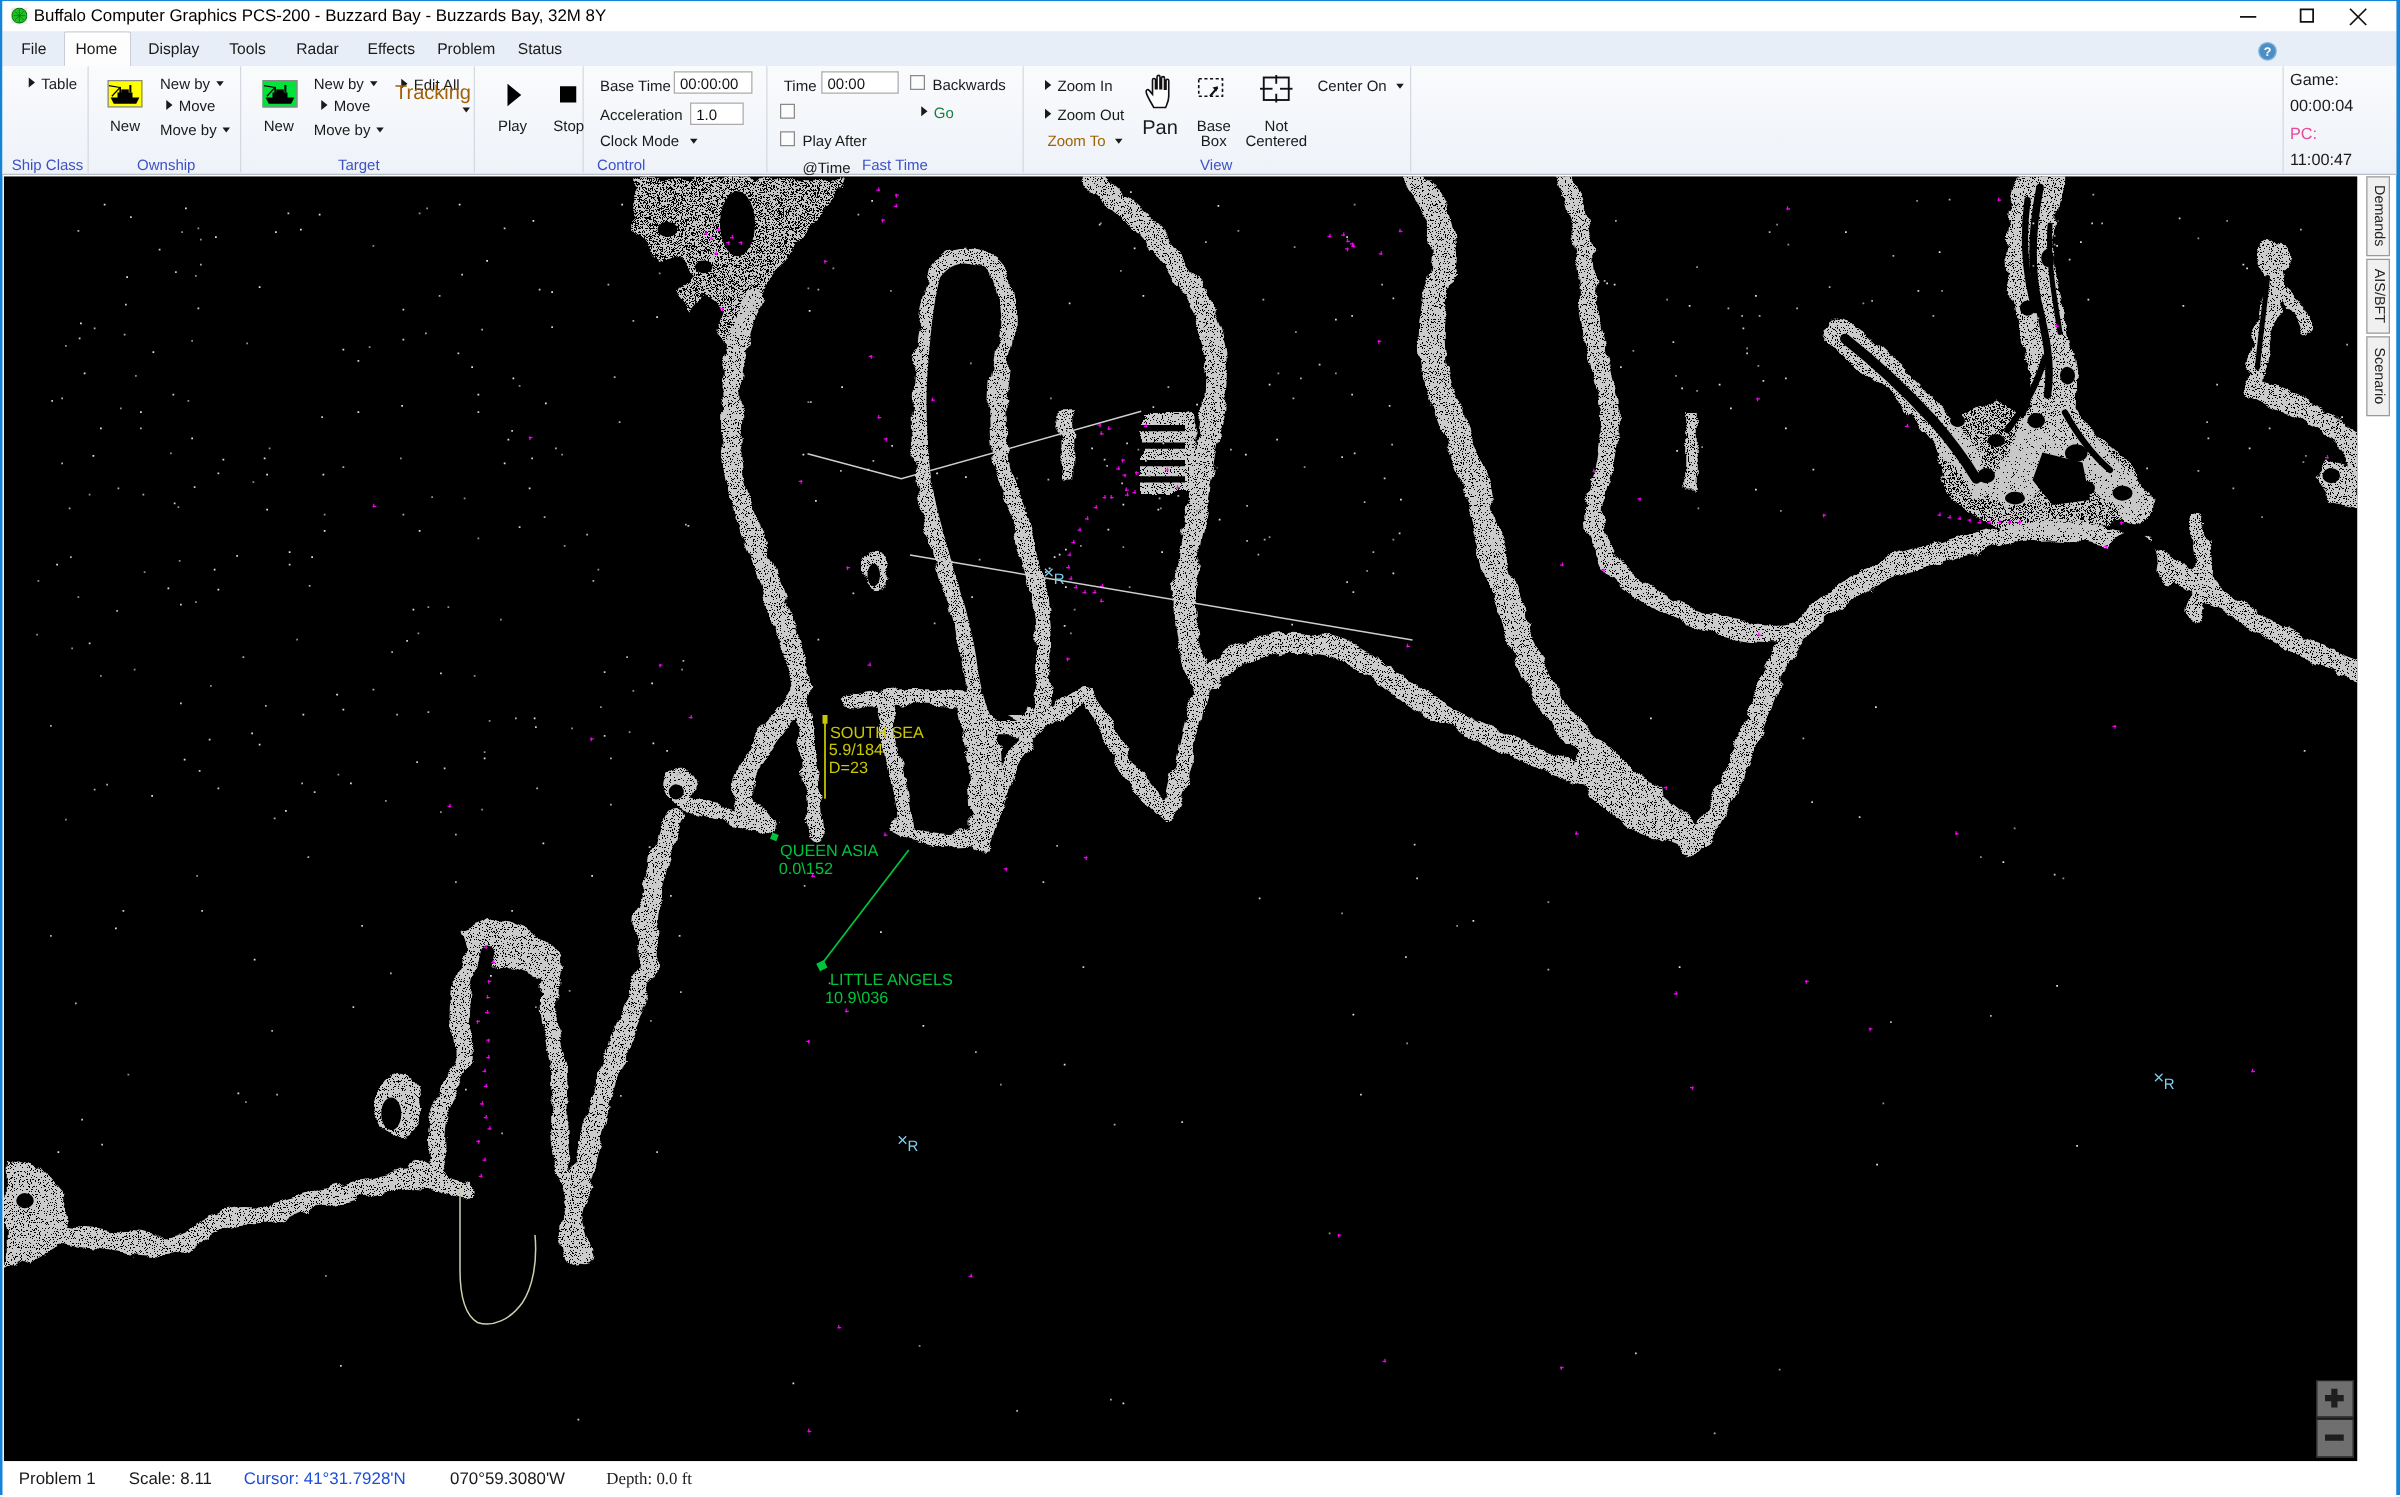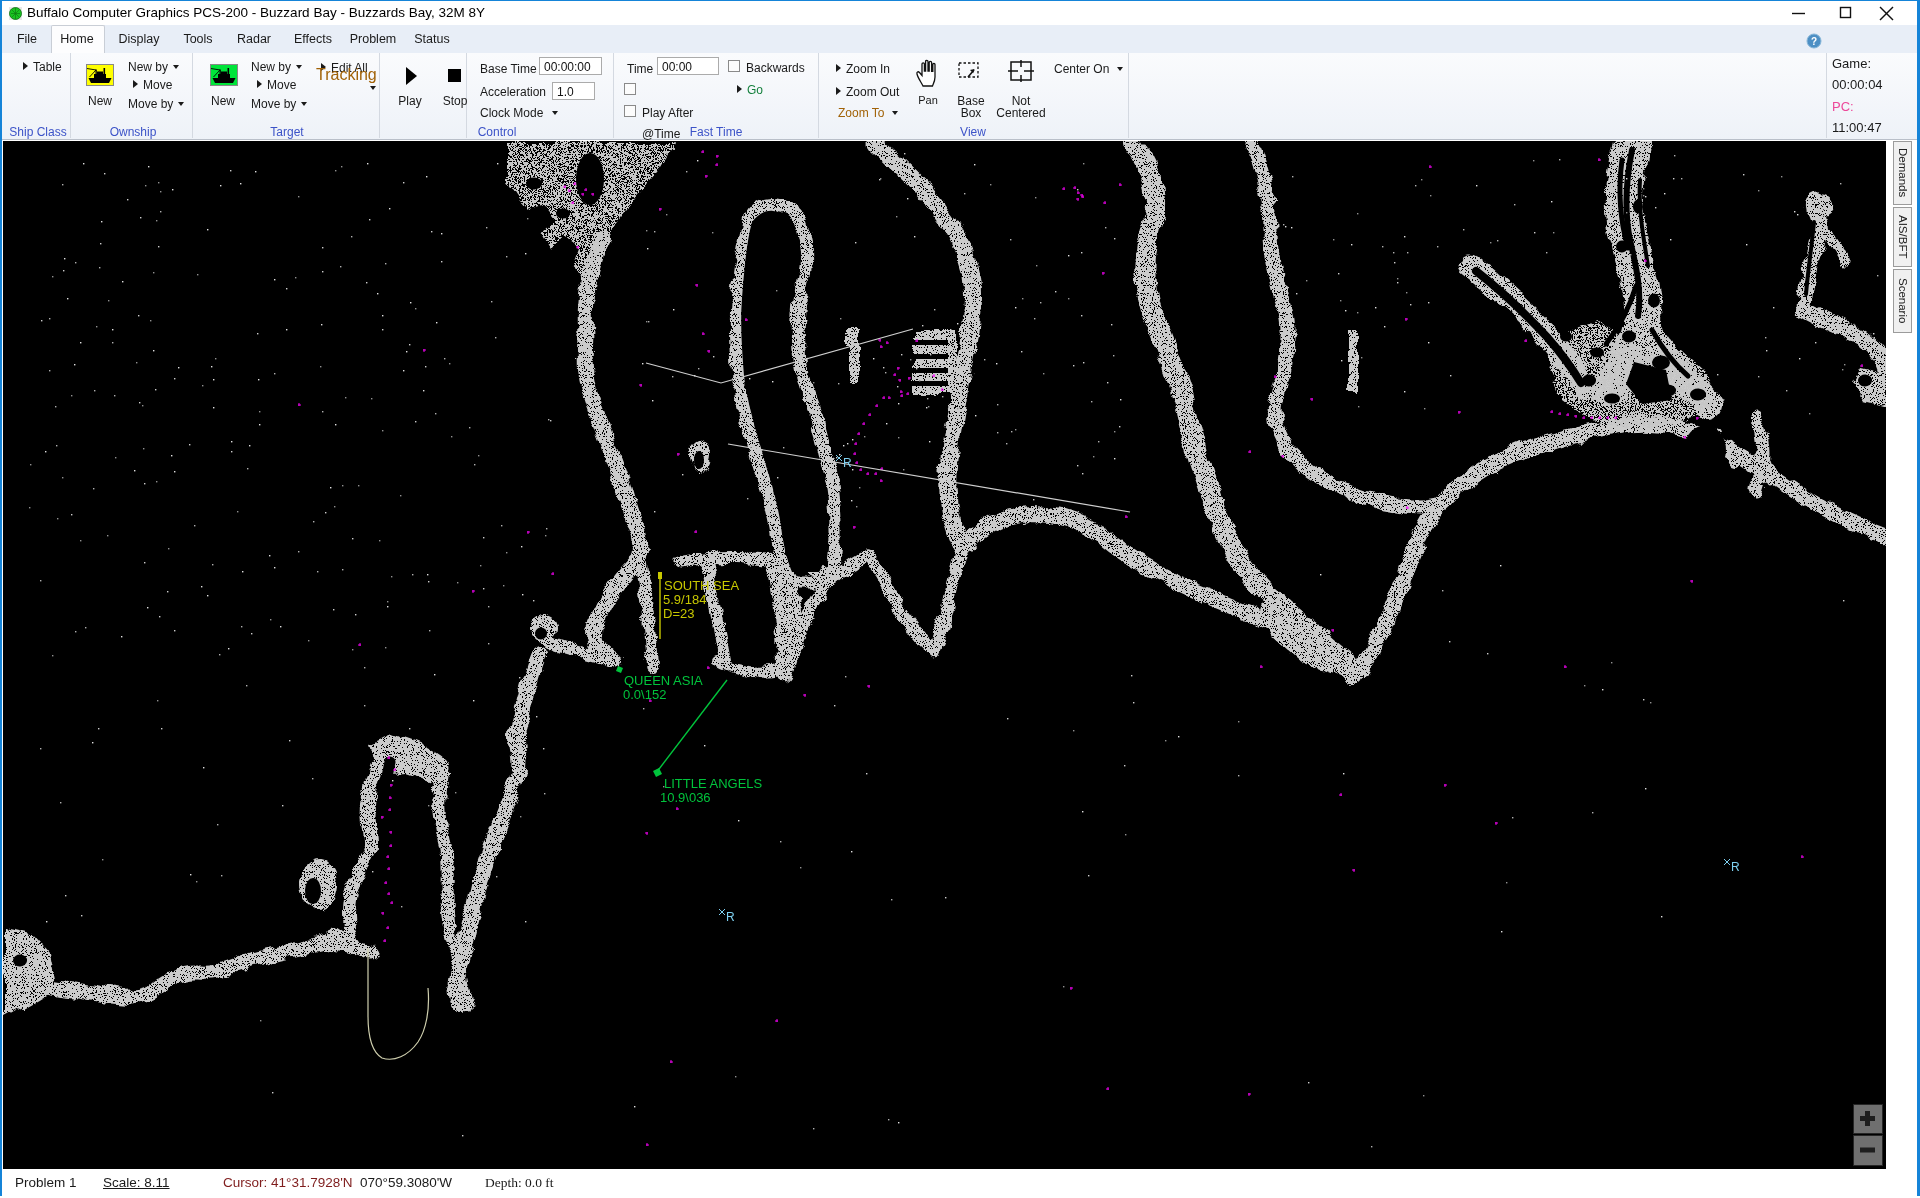--- a/index.html
+++ b/index.html
@@ -113,21 +113,21 @@
 <div style="position:absolute;left:656px;top:125px;width:120px;text-align:center;font-size:12px;color:#3c53c8;white-space:nowrap">Fast Time</div>
 <div style="position:absolute;left:836px;top:64px;width:0;height:0;border-left:5px solid #1a1a1a;border-top:4px solid transparent;border-bottom:4px solid transparent"></div>
 <div style="position:absolute;left:846px;top:62px;font-size:12px;color:#1a1a1a;white-space:nowrap;">Zoom In</div>
 <div style="position:absolute;left:836px;top:87px;width:0;height:0;border-left:5px solid #1a1a1a;border-top:4px solid transparent;border-bottom:4px solid transparent"></div>
 <div style="position:absolute;left:846px;top:85px;font-size:12px;color:#1a1a1a;white-space:nowrap;">Zoom Out</div>
 <div style="position:absolute;left:838px;top:106px;font-size:12px;color:#a16207;white-space:nowrap;">Zoom To</div>
 <div style="position:absolute;left:892px;top:111px;width:0;height:0;border-top:4px solid #1a1a1a;border-left:3.5px solid transparent;border-right:3.5px solid transparent"></div>
 <svg class="abs" style="left:914px;top:58px" width="28" height="30" viewBox="0 0 28 30">
 <path d="M9,28 C7,24 4,20 3,16 C2.5,14 4,13 5.5,14.5 L8,17.5 L8,6 C8,4.4 10.4,4.4 10.4,6 L10.4,13 L11.6,13 L11.6,3.5 C11.6,1.9 14,1.9 14,3.5 L14,13 L15.2,13 L15.2,4.5 C15.2,2.9 17.6,2.9 17.6,4.5 L17.6,13.4 L18.8,13.4 L18.8,6.5 C18.8,5 21,5 21,6.5 L21,19 C21,23 19.5,25.5 18.5,28 Z" fill="#fff" stroke="#111" stroke-width="1.3"></path>
 </svg>
-<div style="position:absolute;left:868px;top:94px;width:120px;text-align:center;font-size:11px;color:#1a1a1a;white-space:nowrap">Pan</div>
+<div style="position:absolute;left:868px;top:94px;width:120px;text-align:center;font-size:16px;color:#1a1a1a;white-space:nowrap">Pan</div>
 <svg class="abs" style="left:957px;top:60px" width="28" height="24" viewBox="0 0 28 24">
 <rect x="2" y="3" width="19" height="14" fill="none" stroke="#111" stroke-width="1.3" stroke-dasharray="2.5,2"></rect>
 <line x1="11" y1="17" x2="17" y2="10" stroke="#111" stroke-width="1.6"></line>
 <path d="M17.5,9 l-4.5,1 3.2,3.2 z" fill="#111"></path>
 </svg>
 <div style="position:absolute;left:911px;top:94px;width:120px;text-align:center;font-size:12px;color:#1a1a1a;white-space:nowrap">Base</div>
 <div style="position:absolute;left:911px;top:106px;width:120px;text-align:center;font-size:12px;color:#1a1a1a;white-space:nowrap">Box</div>
 <svg class="abs" style="left:1008px;top:60px" width="28" height="24" viewBox="0 0 28 24">
 <rect x="3" y="2" width="20" height="18" fill="none" stroke="#111" stroke-width="1.5"></rect>
 <line x1="0" y1="11" x2="10" y2="11" stroke="#111" stroke-width="1.5"></line>
@@ -143,22 +143,22 @@
 <svg class="abs" style="left:1806px;top:33px" width="16" height="16" viewBox="0 0 16 16">
 <circle cx="8" cy="8" r="7" fill="#4d8fc4"></circle>
       <circle cx="8" cy="8" r="7" fill="none" stroke="#87b6d9" stroke-width="1"></circle>
 <text x="8" y="11.5" font-size="10" font-weight="bold" fill="#fff" text-anchor="middle" font-family="Liberation Sans">?</text>
 </svg>
 <div style="position:absolute;left:1832px;top:56px;font-size:13px;color:#1a1a1a;white-space:nowrap;">Game:</div>
 <div style="position:absolute;left:1832px;top:77px;font-size:13px;color:#1a1a1a;white-space:nowrap;">00:00:04</div>
 <div style="position:absolute;left:1832px;top:99px;font-size:13px;color:#ec4899;white-space:nowrap;">PC:</div>
 <div style="position:absolute;left:1832px;top:120px;font-size:13px;color:#1a1a1a;white-space:nowrap;">11:00:47</div>
 <div style="position:absolute;left:15px;top:1175px;font-size:13.5px;color:#1a1a1a;white-space:nowrap;">Problem 1</div>
-<div style="position:absolute;left:103px;top:1175px;font-size:13.5px;color:#1a1a1a;white-space:nowrap;text-decoration:underline;">Scale: 8.11</div>
-<div style="position:absolute;left:195px;top:1175px;font-size:13.5px;color:#7f1d1d;white-space:nowrap;margin-left:28px;">Cursor: 41°31.7928'N</div>
+<div style="position:absolute;left:103px;top:1175px;font-size:13.5px;color:#1a1a1a;white-space:nowrap;">Scale: 8.11</div>
+<div style="position:absolute;left:195px;top:1175px;font-size:13.5px;color:#1d4ed8;white-space:nowrap;">Cursor: 41°31.7928'N</div>
 <div style="position:absolute;left:360px;top:1175px;font-size:13.5px;color:#1a1a1a;white-space:nowrap;">070°59.3080'W</div>
 <div style="position:absolute;left:485px;top:1175px;font-size:13.5px;color:#1a1a1a;white-space:nowrap;font-family:Liberation Serif, serif;">Depth: 0.0 ft</div>
 <div class="abs" style="left:1893px;top:141px;width:19px;height:64px;background:#f0f0f0;border:1px solid #9b9b9b;box-sizing:border-box;writing-mode:vertical-rl;font-size:11.5px;color:#222;text-align:center;line-height:17px">Demands</div>
 <div class="abs" style="left:1893px;top:207px;width:19px;height:60px;background:#f0f0f0;border:1px solid #9b9b9b;box-sizing:border-box;writing-mode:vertical-rl;font-size:11.5px;color:#222;text-align:center;line-height:17px">AIS/BFT</div>
 <div class="abs" style="left:1893px;top:269px;width:19px;height:64px;background:#f0f0f0;border:1px solid #9b9b9b;box-sizing:border-box;writing-mode:vertical-rl;font-size:11.5px;color:#222;text-align:center;line-height:17px">Scenario</div>
 <svg class="abs" style="left:3px;top:141px" width="1883" height="1028" viewBox="3 141 1883 1028">
       <defs>
 <filter id="sp" x="-4%" y="-4%" width="108%" height="108%" primitiveUnits="userSpaceOnUse">
 <feTurbulence type="turbulence" baseFrequency="0.04" numOctaves="2" seed="5" result="w"></feTurbulence>
 <feDisplacementMap in="SourceGraphic" in2="w" scale="9" xChannelSelector="R" yChannelSelector="G" result="d"></feDisplacementMap>

